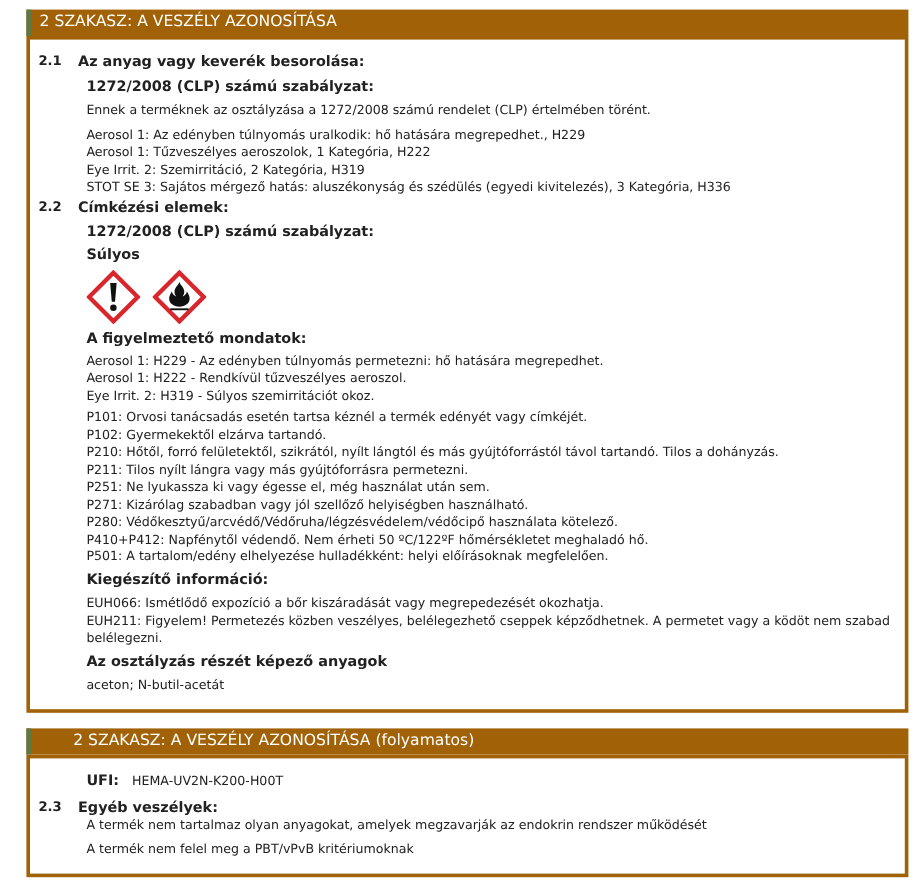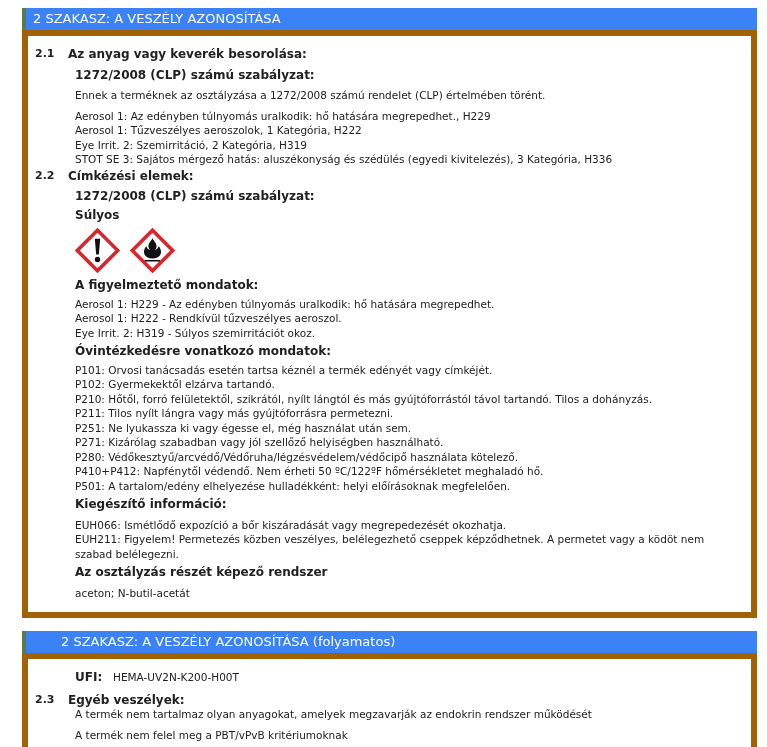--- a/index.html
+++ b/index.html
@@ -6,33 +6,33 @@
   html, body { margin: 0; padding: 0; background: #ffffff; }
   body {
     width: 767px; height: 747px;
     font-family: "DejaVu Sans", "Liberation Sans", sans-serif;
     font-size: 10.5px; line-height: 14.5px; color: #212121;
     overflow: hidden;
   }
   .page { padding: 8px 10px 0 22px; }
 
   .bar {
-    background: #3b82f6;
+    background: #a16207;
     border-left: 4px solid #5E7846;
     color: #ffffff;
     font-size: 13px;
     height: 22px;
     line-height: 22px;
     padding-left: 7px;
     white-space: nowrap;
   }
   .bar2 { margin-top: 13px; padding-left: 35px; }
 
   .box {
-    border: 6px solid #a16207;
+    border: 3px solid #a16207;
     background: #ffffff;
     padding: 11px 8px 12px 0;
   }
 
   .row { display: flex; }
   .num {
     flex: none;
     width: 40px;
     padding-left: 7px;
     font-weight: bold;
@@ -90,40 +90,39 @@
         <circle cx="50" cy="70" r="6" fill="#111111"></circle>
       </svg>
       <svg class="picto" viewBox="0 0 100 100">
         <polygon points="50,5 95,50 50,95 5,50" fill="#ffffff" stroke="#D9262C" stroke-width="8"></polygon>
         <path d="M50 22 c3 8 9 10 9 18 c0 4 -1 6 -3 9 c5 -2 7 -5 8 -9 c3 5 5 9 5 13 c0 9 -8 15 -19 15 c-11 0 -19 -6 -19 -15 c0 -4 2 -8 5 -13 c1 4 3 7 8 9 c-2 -3 -3 -5 -3 -9 c0 -8 6 -10 9 -18 z" fill="#111111"></path>
         <rect x="33" y="71" width="34" height="3.5" fill="#111111"></rect>
       </svg>
     </div>
 
     <div class="ind h">A figyelmeztető mondatok:</div>
-    <div class="ind mt4">Aerosol 1: H229 - Az edényben túlnyomás uralkodik: hő hatására megrepedhet.</div>
+    <div class="ind mt4">Aerosol 1: H229 - Az edényben túlnyomás permetezni: hő hatására megrepedhet.</div>
     <div class="ind">Aerosol 1: H222 - Rendkívül tűzveszélyes aeroszol.</div>
     <div class="ind">Eye Irrit. 2: H319 - Súlyos szemirritációt okoz.</div>
 
-    <div class="ind h mt4">Óvintézkedésre vonatkozó mondatok:</div>
     <div class="ind mt4">P101: Orvosi tanácsadás esetén tartsa kéznél a termék edényét vagy címkéjét.</div>
     <div class="ind">P102: Gyermekektől elzárva tartandó.</div>
     <div class="ind">P210: Hőtől, forró felületektől, szikrától, nyílt lángtól és más gyújtóforrástól távol tartandó. Tilos a dohányzás.</div>
     <div class="ind">P211: Tilos nyílt lángra vagy más gyújtóforrásra permetezni.</div>
     <div class="ind">P251: Ne lyukassza ki vagy égesse el, még használat után sem.</div>
     <div class="ind">P271: Kizárólag szabadban vagy jól szellőző helyiségben használható.</div>
     <div class="ind">P280: Védőkesztyű/arcvédő/Védőruha/légzésvédelem/védőcipő használata kötelező.</div>
     <div class="ind">P410+P412: Napfénytől védendő. Nem érheti 50 ºC/122ºF hőmérsékletet meghaladó hő.</div>
     <div class="ind">P501: A tartalom/edény elhelyezése hulladékként: helyi előírásoknak megfelelően.</div>
 
     <div class="ind h mt4">Kiegészítő információ:</div>
     <div class="ind mt6">EUH066: Ismétlődő expozíció a bőr kiszáradását vagy megrepedezését okozhatja.</div>
     <div class="ind">EUH211: Figyelem! Permetezés közben veszélyes, belélegezhető cseppek képződhetnek. A permetet vagy a ködöt nem szabad belélegezni.</div>
 
-    <div class="ind h mt4">Az osztályzás részét képező rendszer</div>
+    <div class="ind h mt4">Az osztályzás részét képező anyagok</div>
     <div class="ind mt6">aceton; N-butil-acetát</div>
   </div>
 
   <div class="bar bar2">
     <span>2 SZAKASZ: A VESZÉLY AZONOSÍTÁSA (folyamatos)</span>
   </div>
 
   <div class="box">
     <div class="ind">
       <span class="h ufi-label">UFI:</span><span>HEMA-UV2N-K200-H00T</span>

